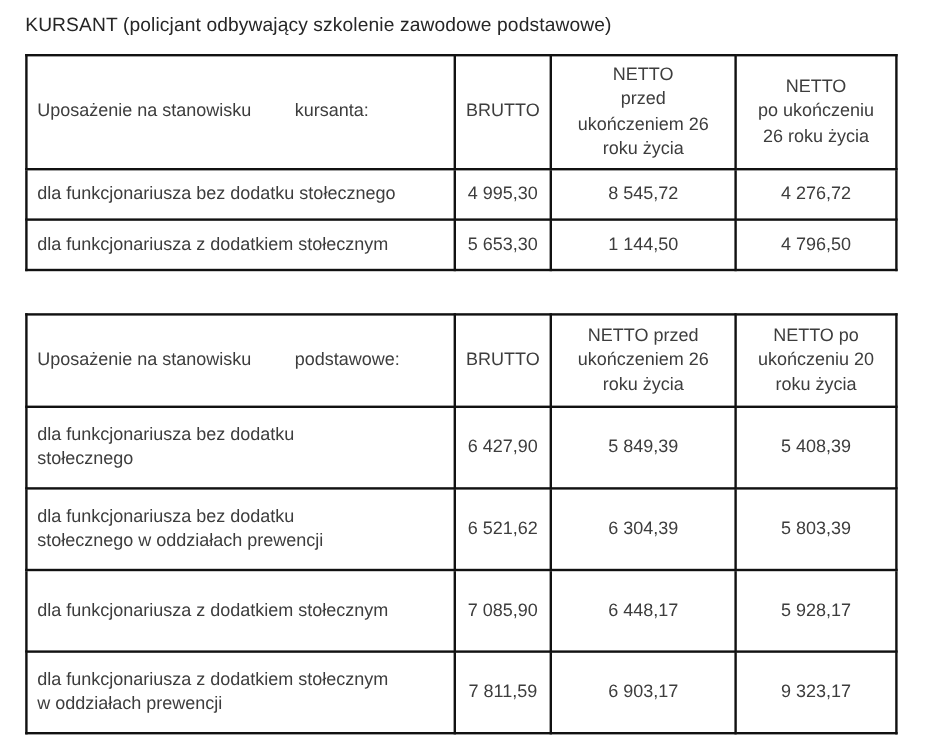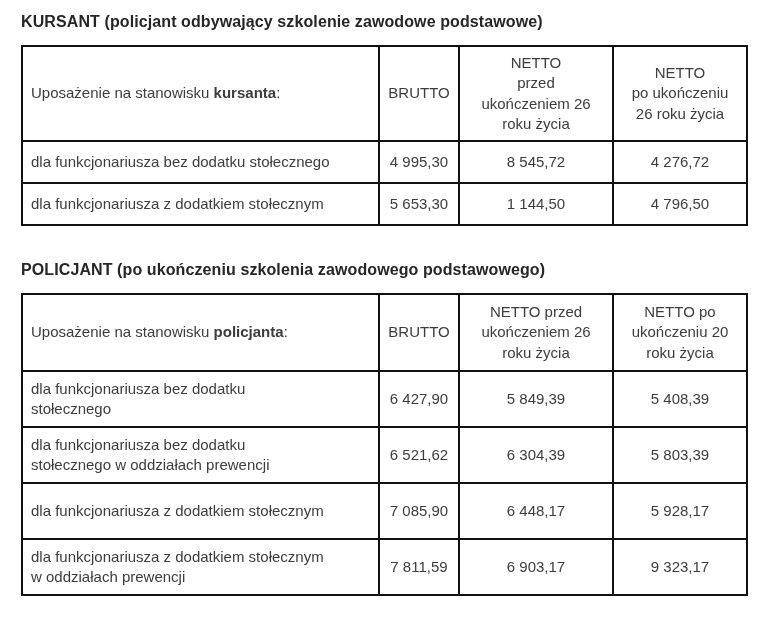--- a/index.html
+++ b/index.html
@@ -9,21 +9,21 @@
     height: 627px;
     box-sizing: border-box;
     background: #ffffff;
     font-family: "Liberation Sans", sans-serif;
     color: #3d3d3d;
     padding: 13px 0 0 21px;
     overflow: hidden;
   }
   .section-title {
     font-size: 16px;
-    font-weight: bold;
+    font-weight: normal;
     color: #262626;
     margin: 0 0 14px 0;
     letter-spacing: 0.1px;
   }
   .block-2 { margin-top: 35px; }
   table.salary-table {
     border-collapse: collapse;
     table-layout: fixed;
     width: 725px;
     background: #ffffff;
@@ -43,25 +43,25 @@
     line-height: 1.35;
   }
   .cell-label {
     text-align: left;
     padding: 4px 6px 4px 8px;
   }
   .cell-num {
     text-align: center;
     padding: 4px 3px;
   }
-  .emph { font-weight: bold; }
+  .emph { font-weight: normal; margin-left: 32px; }
   table.t1 thead tr { height: 95px; }
   table.t1 tbody tr { height: 42px; }
   table.t2 thead tr { height: 77px; }
-  table.t2 tbody tr { height: 56px; }
+  table.t2 tbody tr { height: 68px; }
 </style>
 </head>
 <body>
 
 <div class="page">
 
   <section class="block block-1">
     <div class="section-title">KURSANT (policjant odbywający szkolenie zawodowe podstawowe)</div>
     <table class="salary-table t1">
       <colgroup>
@@ -94,31 +94,30 @@
           <td class="cell-label">dla funkcjonariusza z dodatkiem stołecznym</td>
           <td class="cell-num">5 653,30</td>
           <td class="cell-num">1 144,50</td>
           <td class="cell-num">4 796,50</td>
         </tr>
       </tbody>
     </table>
   </section>
 
   <section class="block block-2">
-    <div class="section-title">POLICJANT (po ukończeniu szkolenia zawodowego podstawowego)</div>
     <table class="salary-table t2">
       <colgroup>
           <col class="c1">
           <col class="c2">
           <col class="c3">
           <col class="c4">
         </colgroup>
       <thead>
         <tr>
-          <th class="cell-label"><span>Uposażenie na stanowisku </span><span class="emph">policjanta</span><span>:</span></th>
+          <th class="cell-label"><span>Uposażenie na stanowisku </span><span class="emph">podstawowe</span><span>:</span></th>
           <th class="cell-num">BRUTTO</th>
           <th class="cell-num">NETTO przed
 ukończeniem 26
 roku życia</th>
           <th class="cell-num">NETTO po
 ukończeniu 20
 roku życia</th>
         </tr>
       </thead>
       <tbody>

